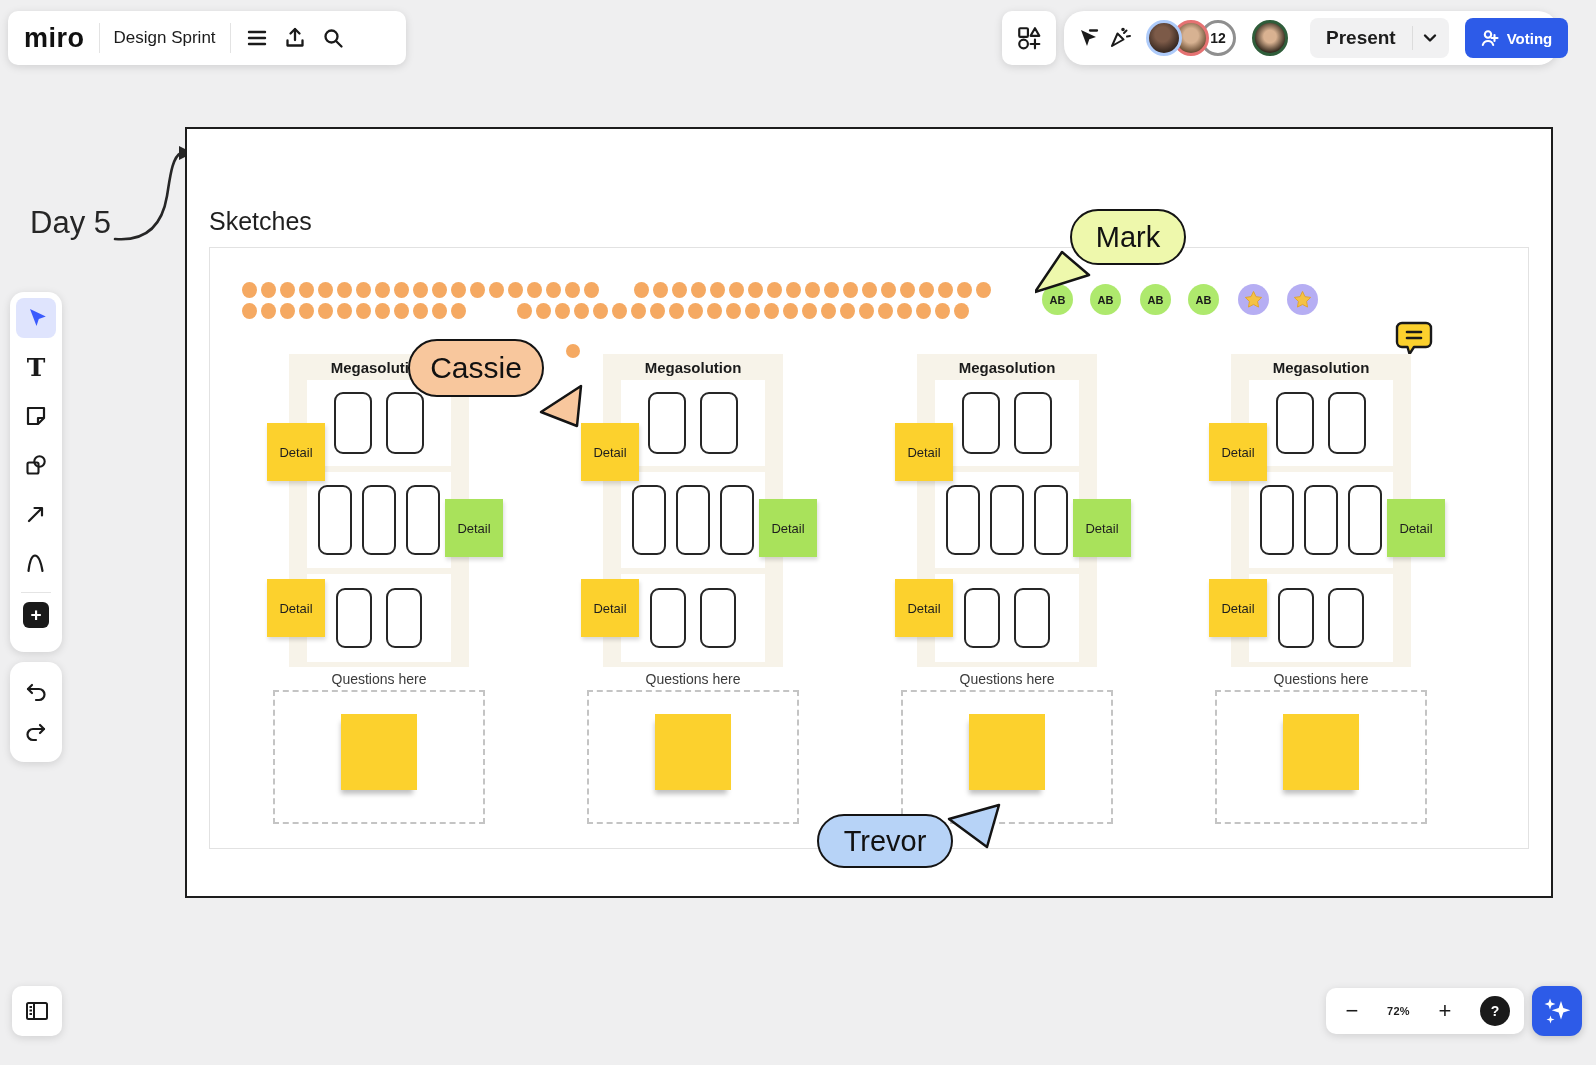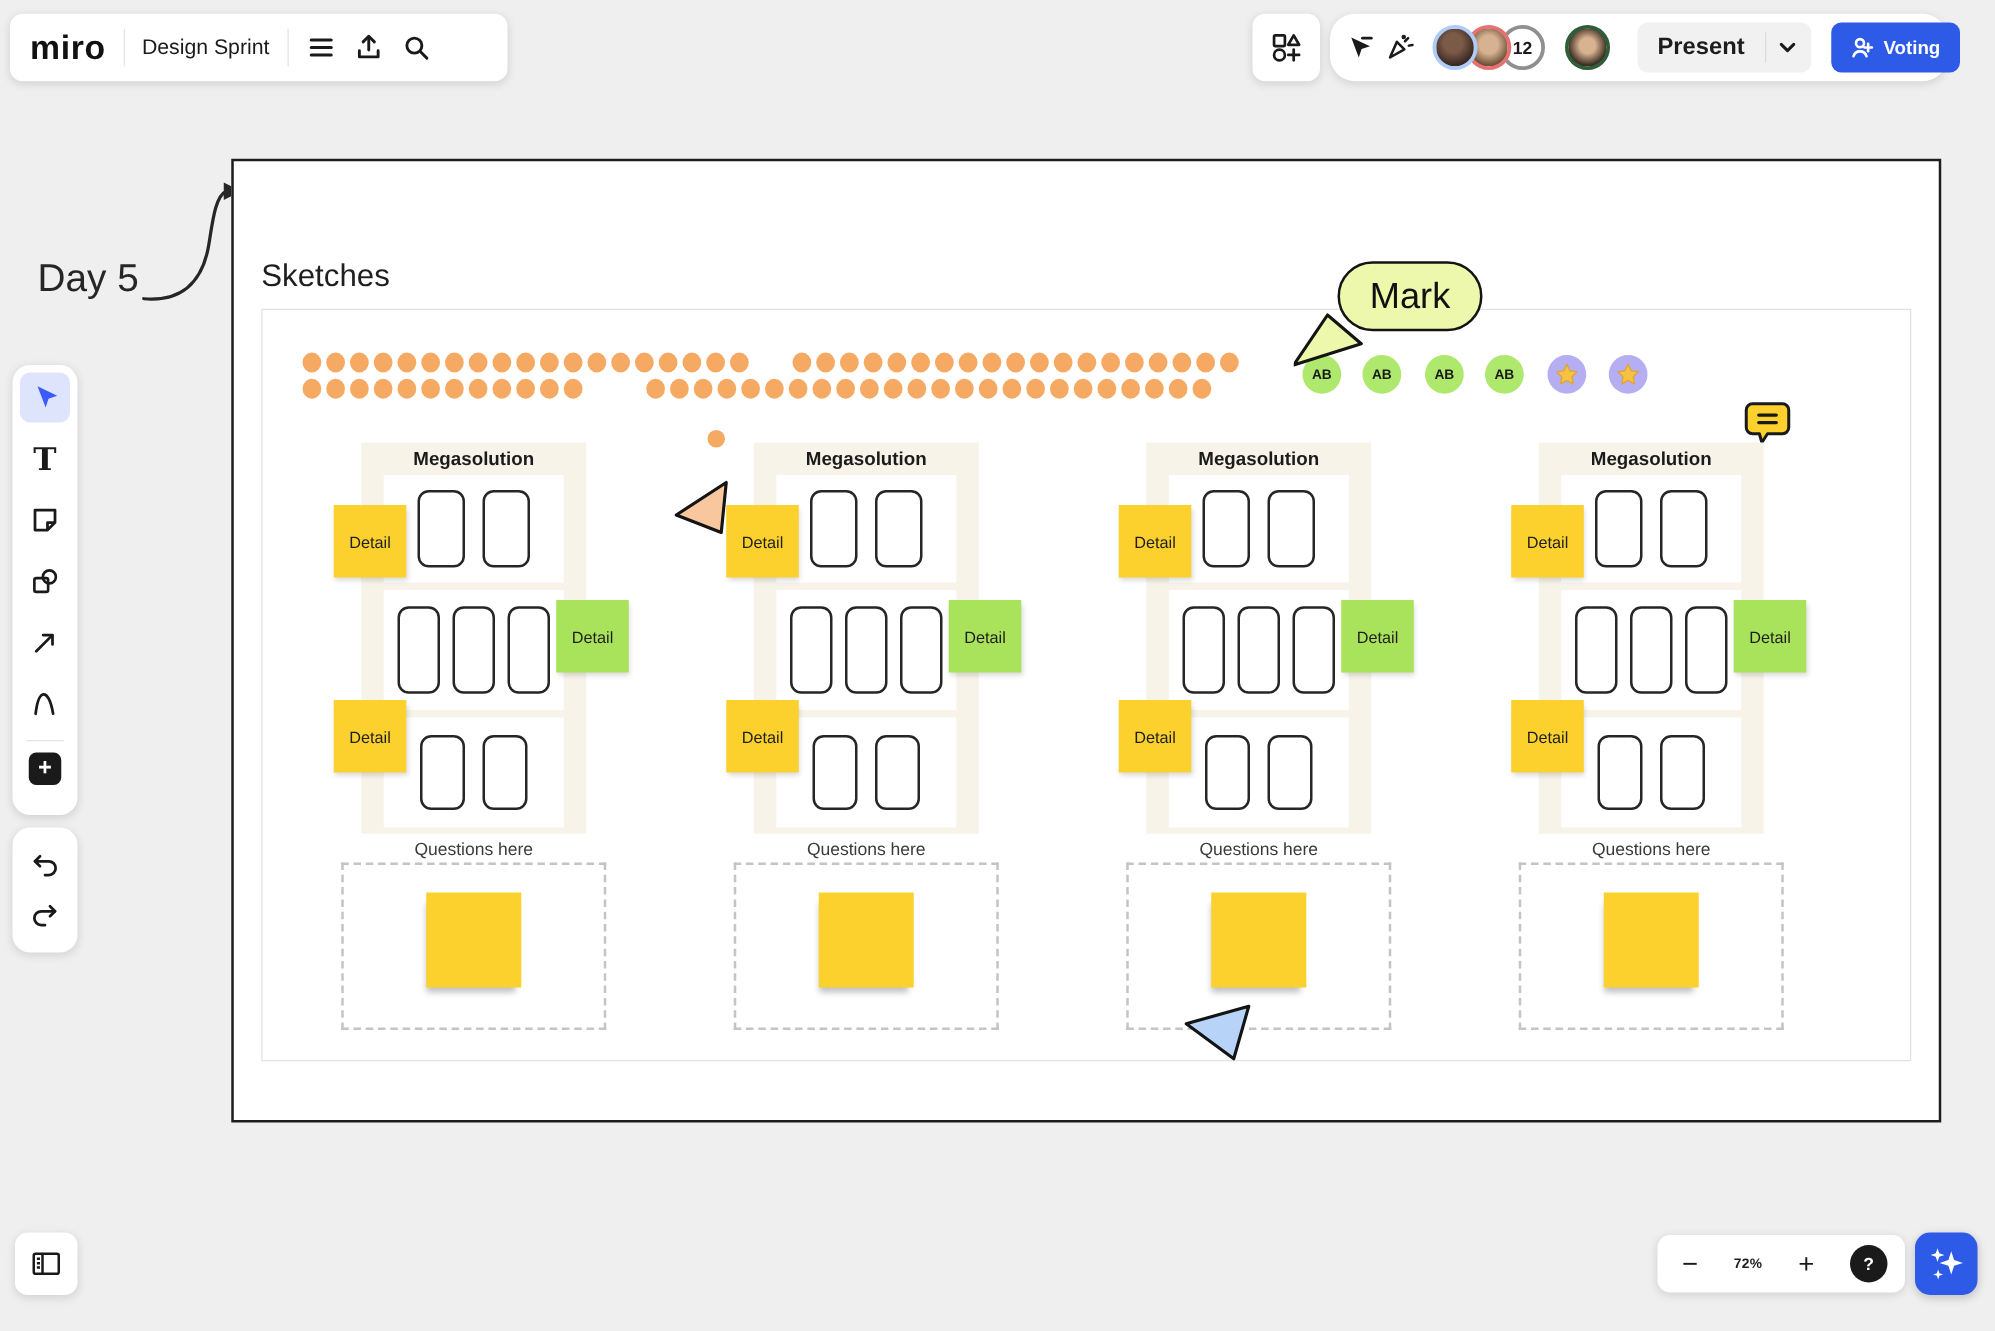--- a/index.html
+++ b/index.html
@@ -73,21 +73,21 @@
           align-items:center; justify-content:center; }
   .srow.r1 { top:26px;  height:86px; gap:14px; }
   .srow.r2 { top:118px; height:96px; gap:10px; }
   .srow.r3 { top:220px; height:88px; gap:14px; }
   .phone { border:2px solid #262626; border-radius:9px; background:#fff; }
   .ph-a { width:38px; height:62px; }
   .ph-b { width:34px; height:70px; }
   .ph-c { width:36px; height:60px; }
   .sticker { position:absolute; width:58px; height:58px; display:flex; align-items:center;
              justify-content:center; font-size:13px; color:#1e1e1e;
-             box-shadow:1px 3px 4px rgba(0,0,0,0.15); }
+             box-shadow:1px 3px 4px rgba(0,0,0,0.15);margin-top:19px; }
   .sticker.yellow { background:#fcd12d; }
   .sticker.green  { background:#a9e25b; }
   .stick-top { left:-22px; top:50px; }
   .stick-mid { left:156px; top:126px; }
   .stick-bot { left:-22px; top:206px; }
 
   .q-label { position:absolute; top:542px; width:180px; text-align:center; font-size:14px; color:#3a3a3a; }
   .q-box { position:absolute; top:561px; width:212px; height:134px; border:2px dashed #c4c4c4; }
   .q-sticky { position:absolute; top:585px; width:76px; height:76px; background:#fcd12d;
               box-shadow:-2px 6px 5px -2px rgba(0,0,0,0.25); }
@@ -384,24 +384,26 @@
   <div class="q-sticky" style="left:154px;"></div>
   <div class="q-sticky" style="left:468px;"></div>
   <div class="q-sticky" style="left:782px;"></div>
   <div class="q-sticky" style="left:1096px;"></div>
 
   <div class="cursor-pill" id="cursor-mark">Mark</div>
   <svg class="abs" style="left:848px;top:118px;" width="60" height="50" viewBox="0 0 60 50">
     <polygon points="27,5 54,28 0,45" fill="#eef8ac" stroke="#141414" stroke-width="2.5" stroke-linejoin="round"></polygon>
   </svg>
 
+  <div class="cursor-pill" id="cursor-cassie">Cassie</div>
   <svg class="abs" style="left:350px;top:253px;" width="50" height="48" viewBox="0 0 50 48">
     <polygon points="4,30 44,4 40,44" fill="#f8c79d" stroke="#141414" stroke-width="2.5" stroke-linejoin="round"></polygon>
   </svg>
 
+  <div class="cursor-pill" id="cursor-trevor">Trevor</div>
   <svg class="abs" style="left:750px;top:668px;" width="70" height="55" viewBox="0 0 70 55">
     <polygon points="62,8 12,22 50,50" fill="#b7d3f7" stroke="#141414" stroke-width="2.5" stroke-linejoin="round"></polygon>
   </svg>
 </div>
 
 <div class="card" id="panel-toggle">
   <svg width="26" height="24" viewBox="0 0 26 24" fill="none" stroke="#1a1a1a" stroke-width="2">
     <rect x="3" y="4" width="20" height="16" rx="1.5"></rect>
     <line x1="10" y1="4" x2="10" y2="20"></line>
     <line x1="5.5" y1="8" x2="8" y2="8"></line>

